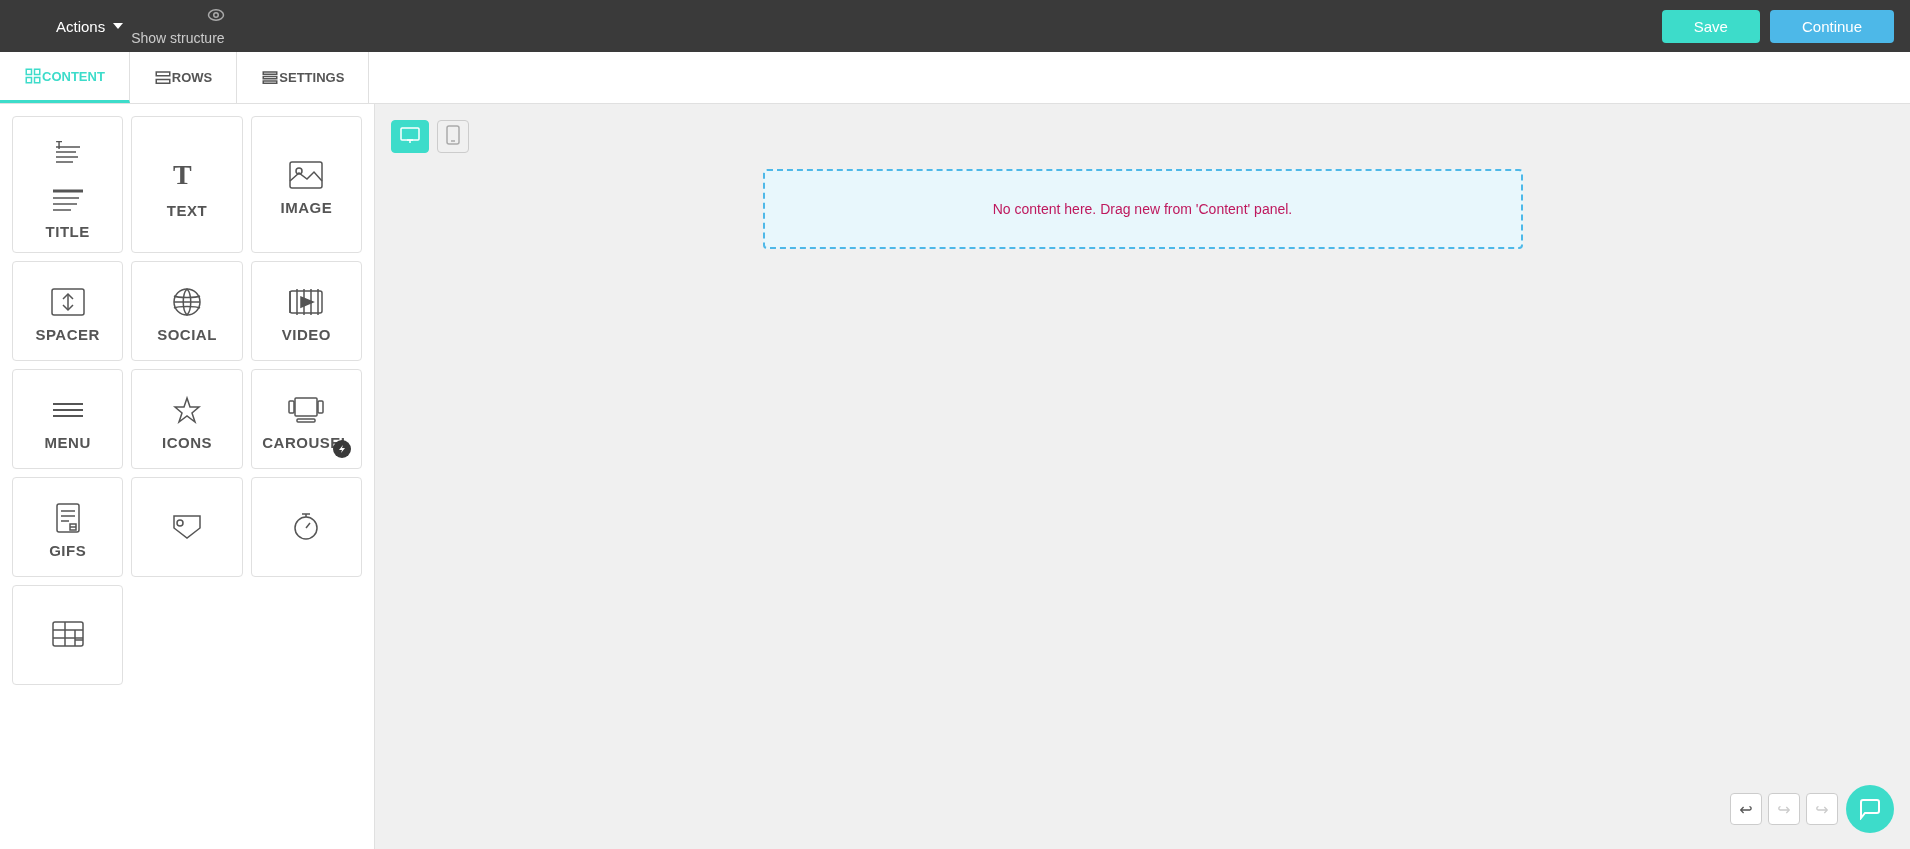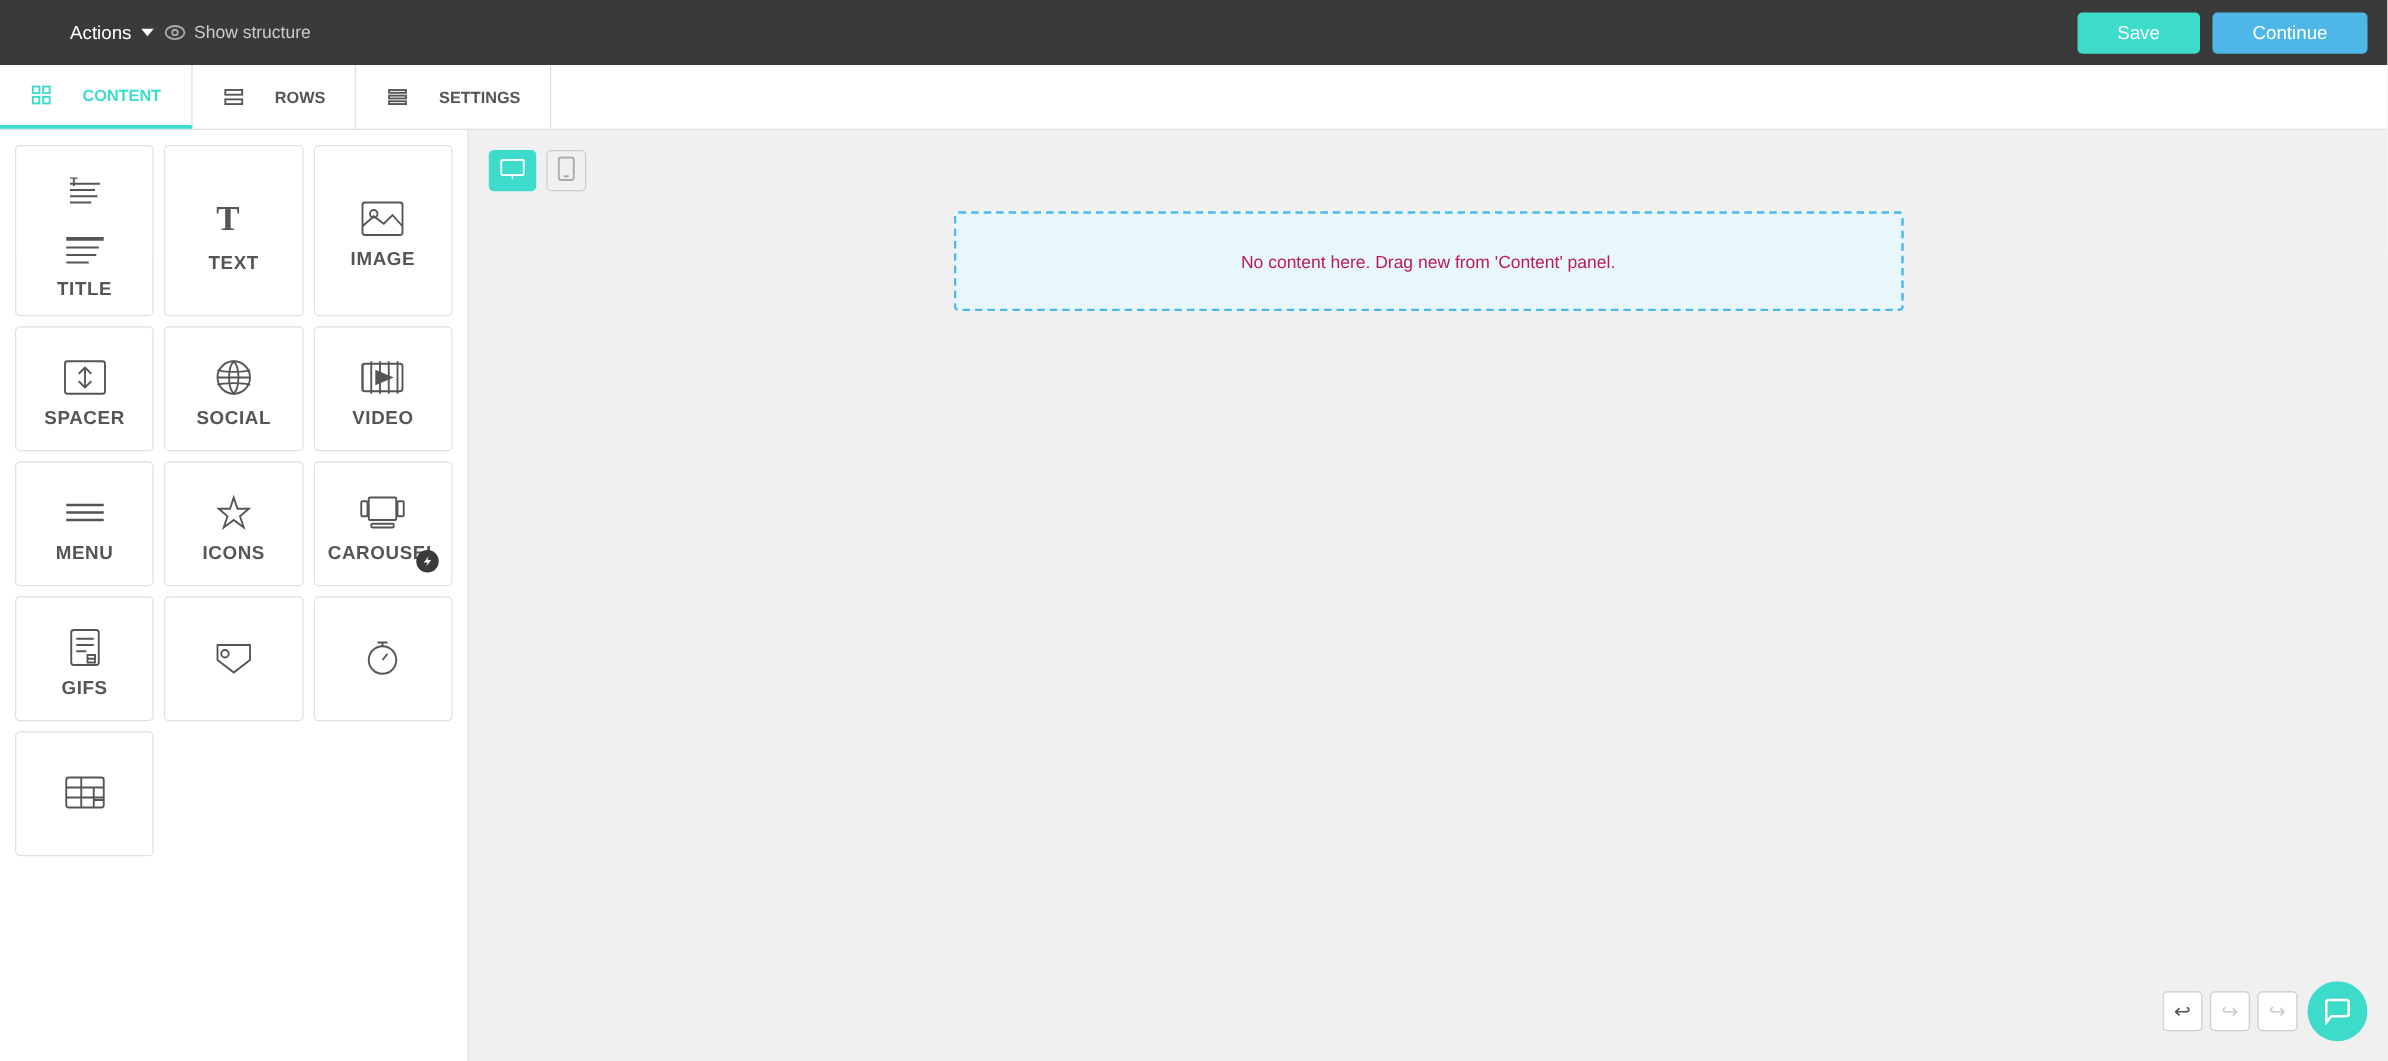--- a/index.html
+++ b/index.html
@@ -34,27 +34,28 @@
       display: inline-block;
       width: 0;
       height: 0;
       border-left: 5px solid transparent;
       border-right: 5px solid transparent;
       border-top: 6px solid #fff;
       margin-left: 2px;
     }
     .show-structure-btn {
       display: flex;
-      align-items: flex-start;
+      align-items: flex-end;
       gap: 6px;
       color: #ccc;
       font-size: 14px;
       background: none;
       border: none;
       cursor: pointer;
+      flex-direction: column;
     }
     .topbar-right {
       display: flex;
       align-items: flex-start;
       gap: 10px;
     }
     .save-btn {
       background: #3ddcca;
       color: #fff;
       border: none;
@@ -76,21 +77,21 @@
     
     .tabbar {
       display: flex;
       background: #fff;
       height: 52px;
       border-bottom: 1px solid #e0e0e0;
     }
     .tab {
       display: flex;
       align-items: center;
-      gap: 24px;
+      gap: 0;
       padding: 0 24px;
       font-size: 13px;
       font-weight: bold;
       cursor: pointer;
       color: #555;
       border-right: 1px solid #e0e0e0;
     }
     .tab.active {
       color: #3ddcca;
       border-bottom: 3px solid #3ddcca;

